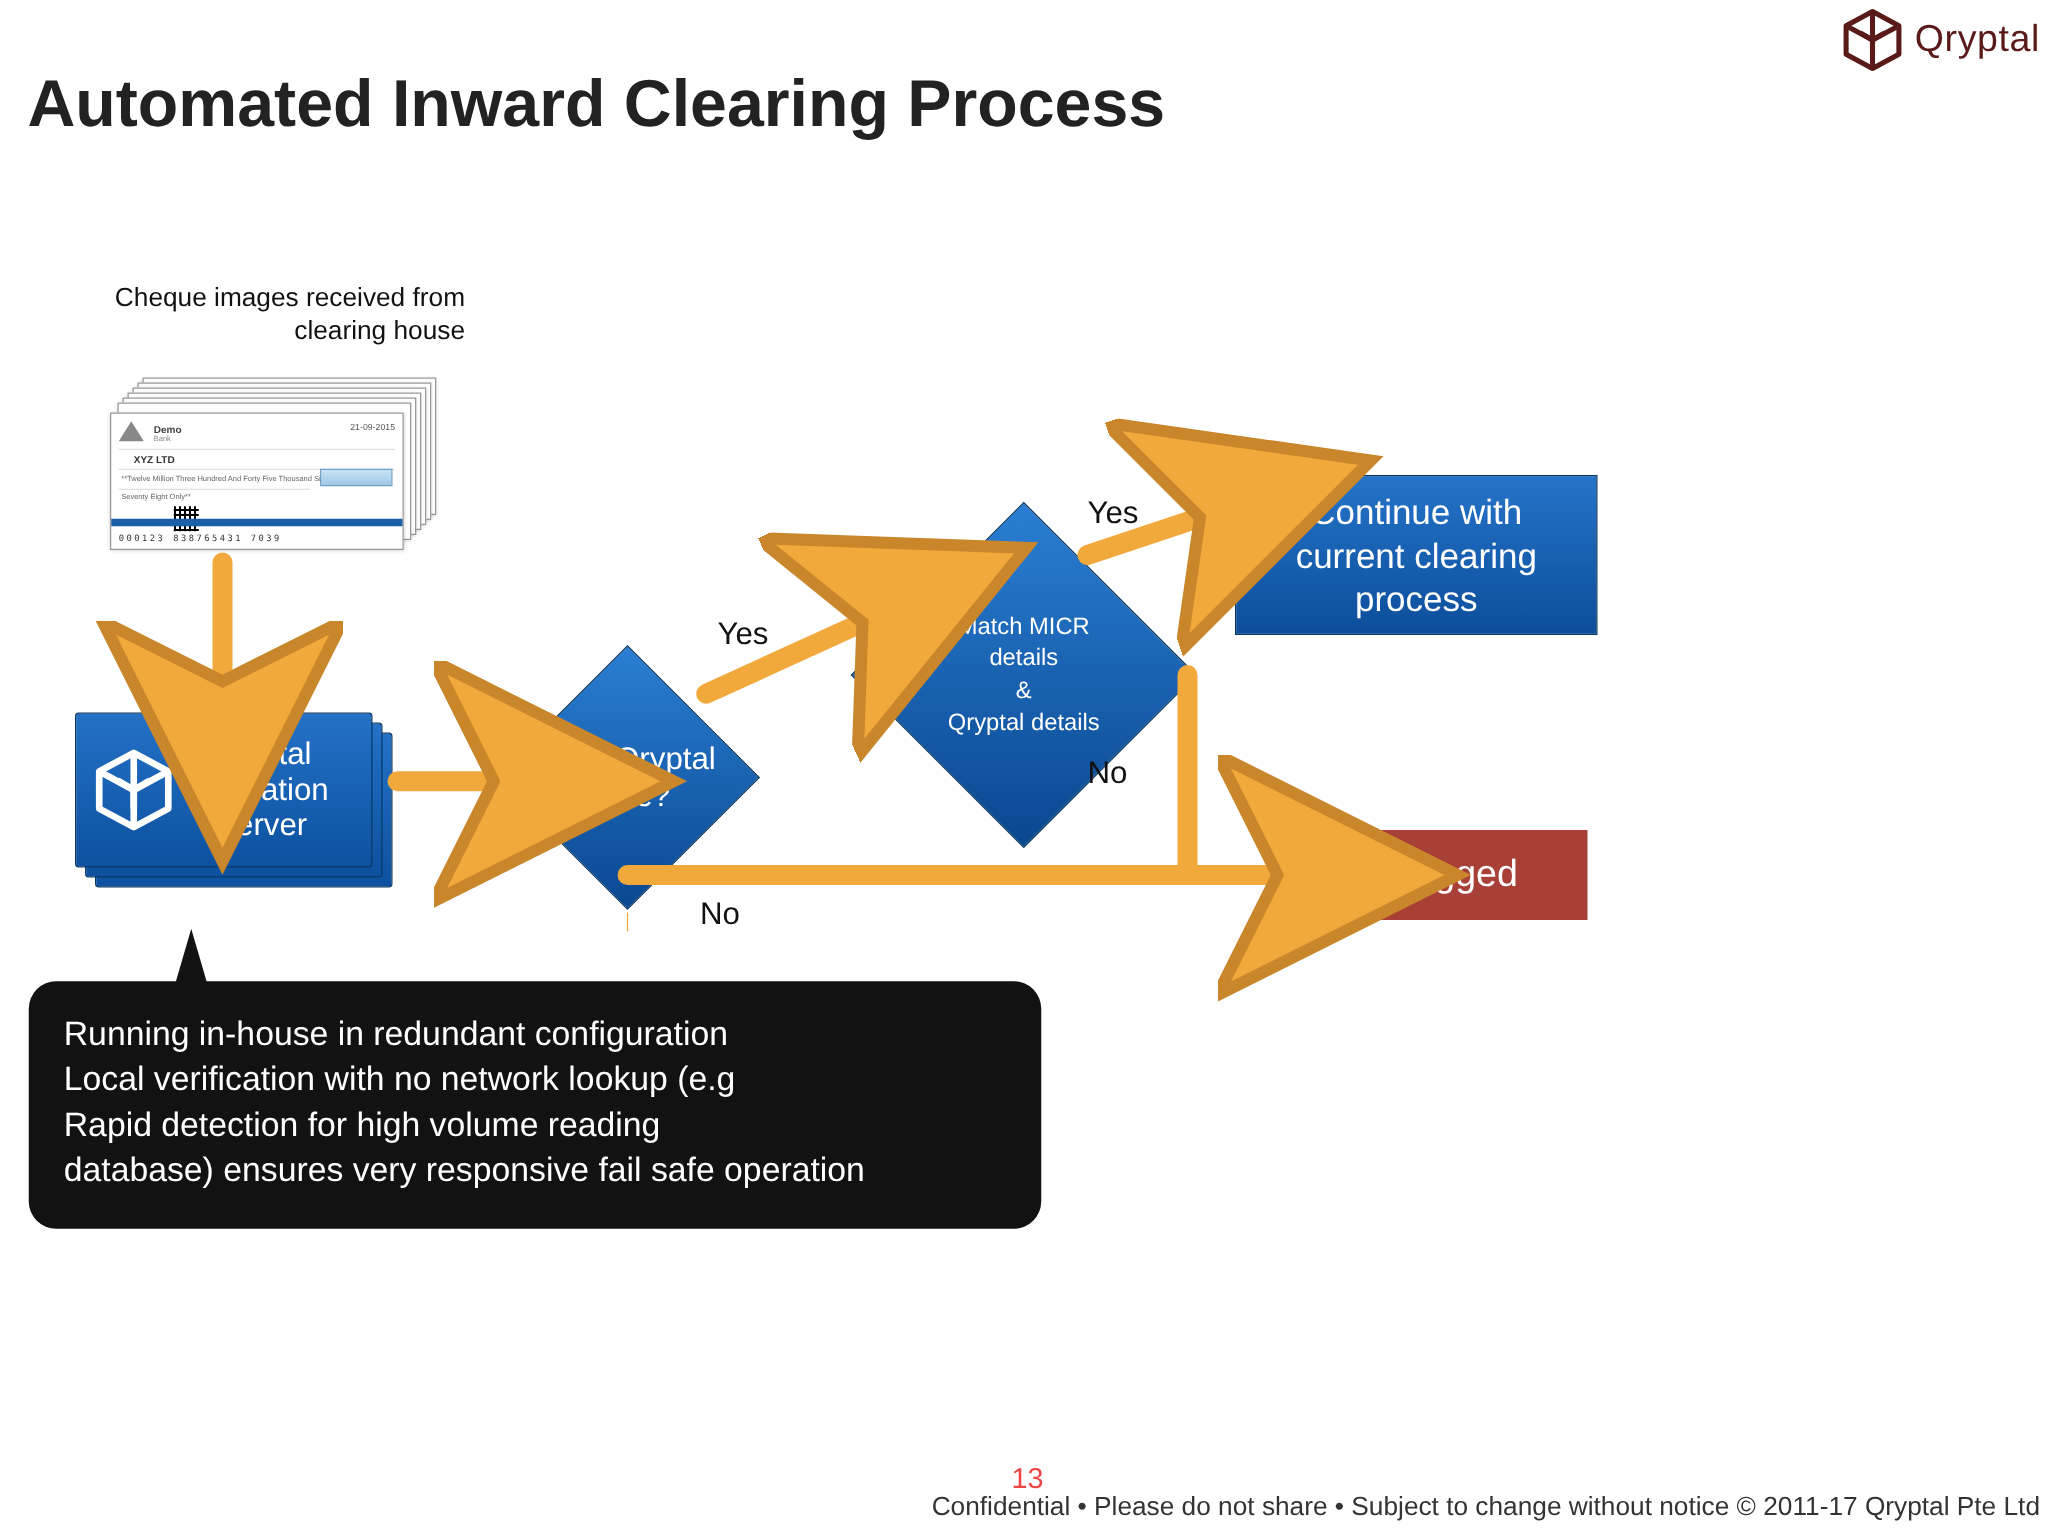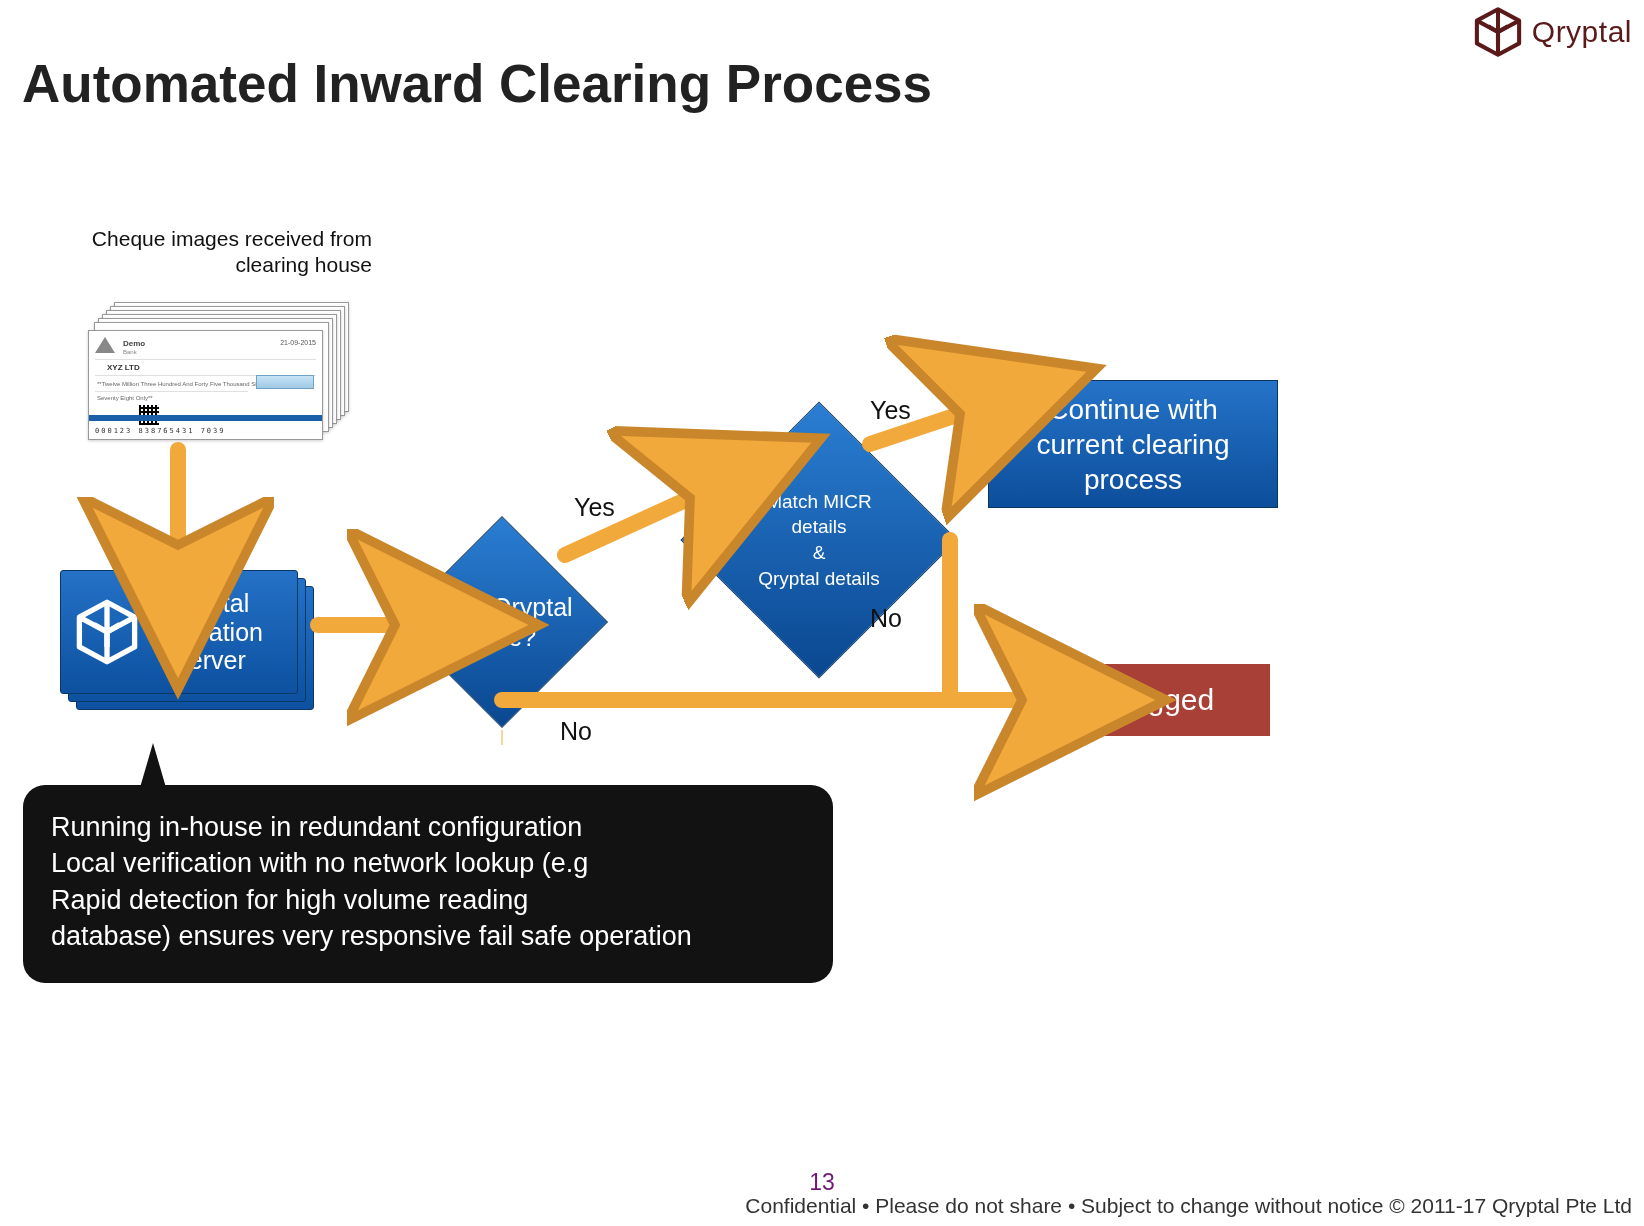--- a/index.html
+++ b/index.html
@@ -179,21 +179,21 @@
   .label-yes2 { top: 396px; left: 870px; }
   .label-no1  { top: 717px; left: 560px; }
   .label-no2  { top: 604px; left: 870px; }
 
   .page-num {
     position: absolute;
     bottom: 30px;
     left: 50%;
     transform: translateX(-50%);
     font-size: 23px;
-    color: #701a75;
+    color: #ef4444;
   }
   .footer {
     position: absolute;
     bottom: 8px;
     right: 12px;
     font-size: 21px;
     color: #333;
     text-align: center;
   }
 

